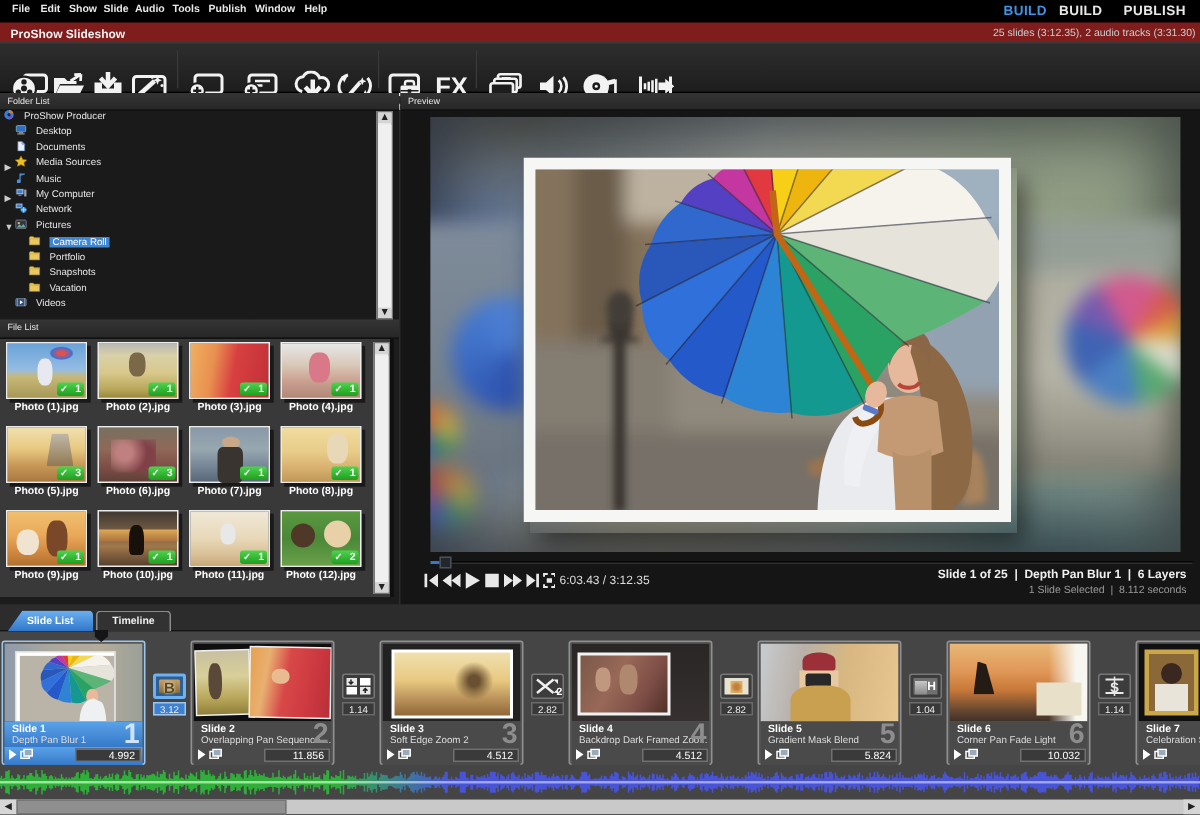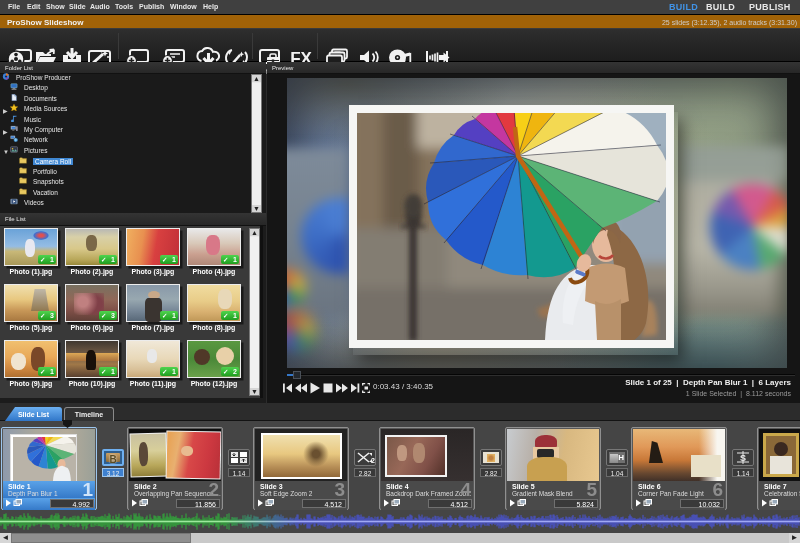--- a/index.html
+++ b/index.html
@@ -1,20 +1,20 @@
 <!DOCTYPE html>
 <html><head><meta charset="utf-8"><style>
 *{margin:0;padding:0;box-sizing:border-box}
 html,body{width:800px;height:543px;overflow:hidden;background:#2b2b2b;font-family:"Liberation Sans",sans-serif}
 .abs{position:absolute}
 #app{position:relative;width:800px;height:543px;overflow:hidden}
 
-#menubar{left:0;top:0;width:800px;height:14px;background:#404040;color:#e8e8e8;font-size:7px;font-weight:bold}
+#menubar{left:0;top:0;width:800px;height:14px;background:#000000;color:#e8e8e8;font-size:7px;font-weight:bold}
 #menubar .mi{position:absolute;top:3px}
-#titlebar{left:0;top:14px;width:800px;height:14px;background:#a16207;border-top:1px solid #000;color:#f0f0f0;font-size:8px;font-weight:bold}
+#titlebar{left:0;top:14px;width:800px;height:14px;background:#7f1d1d;border-top:1px solid #000;color:#f0f0f0;font-size:8px;font-weight:bold}
 #toolbar{left:0;top:28px;width:800px;height:34px;background:linear-gradient(#2e2e2e,#1d1d1d);border-top:1px solid #3a3a3a;border-bottom:1px solid #000}
 .tb{position:absolute;top:18px;text-align:center;color:#ccc;font-size:7px}
 .tb svg{display:block;margin:0 auto}
 .tsep{position:absolute;top:4px;width:1px;height:26px;background:#0a0a0a;border-right:1px solid #3a3a3a}
 
 .phdr{background:linear-gradient(#343434,#272727);color:#e8e8e8;font-size:6px;border-bottom:1px solid #111;padding:3px 0 0 5px}
 #leftpane{left:0;top:62px;width:266px;height:341px;background:#1c1c1c}
 #tree{left:0;top:74px;width:266px;height:139px;background:#1a1a1a;color:#e6e6e6;font-size:6.5px}
 .ti{position:absolute;white-space:nowrap}
 .ti .lbl{position:relative;top:-2px;margin-left:3px}
@@ -473,21 +473,21 @@
           <path d="M10 1.5 4 6l6 4.5z"></path>
           <path d="M19 1.5l-6 4.5 6 4.5zM25 1.5l-6 4.5 6 4.5z"></path>
           <path d="M28.5 0.5 38 6l-9.5 5.5z"></path>
           <rect x="41.5" y="1.5" width="9" height="9"></rect>
           <path d="M54 1.5l6 4.5-6 4.5zM60 1.5l6 4.5-6 4.5z"></path>
           <path d="M69 1.5l6 4.5-6 4.5z"></path>
           <rect x="75.5" y="1.5" width="1.8" height="9"></rect>
           <path d="M80.7 3.5V1.7h2.5M85.5 1.7h2.5 M80.7 8.5v1.8h2.5M88 8.5M85.5 10.3h2.5v-1.8M88 3.5V1.7" stroke="#e8e8e8" stroke-width="1.3" fill="none"></path>
           <rect x="82.5" y="4.5" width="3.5" height="3" fill="#e8e8e8"></rect>
         </svg></div>
-      <div style="position:absolute;left:106px;top:14px;font-size:8px;color:#ddd">0:03.43 / 3:40.35</div>
+      <div style="position:absolute;left:106px;top:14px;font-size:8px;color:#ddd">6:03.43 / 3:12.35</div>
       <div style="position:absolute;right:9px;top:10px;font-size:8px;font-weight:bold;color:#f0f0f0;text-align:right">Slide 1 of 25 &nbsp;|&nbsp; Depth Pan Blur 1 &nbsp;|&nbsp; 6 Layers</div>
       <div style="position:absolute;right:9px;top:22px;font-size:7px;color:#9a9a9a;text-align:right">1 Slide Selected &nbsp;|&nbsp; 8.112 seconds</div>
     </div>
 
 <div class="abs" id="tabbar">
   <div class="tab" style="left:5px;width:57px;background:linear-gradient(#6cb0f2,#3076c8);color:#fff;clip-path:polygon(10px 0,100% 0,100% 100%,0 100%)">Slide List</div>
   <div class="tab" style="left:64px;width:50px;background:#323232;border:1px solid #8a8a8a;border-bottom:none;color:#f0f0f0;padding-top:3px">Timeline</div>
 </div>
 
 <div class="abs" id="slides">

